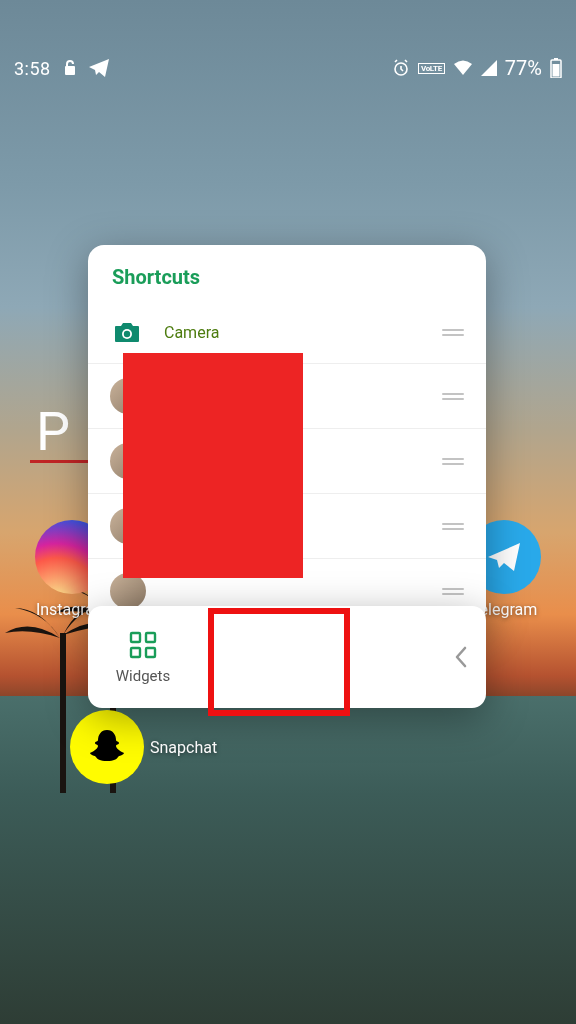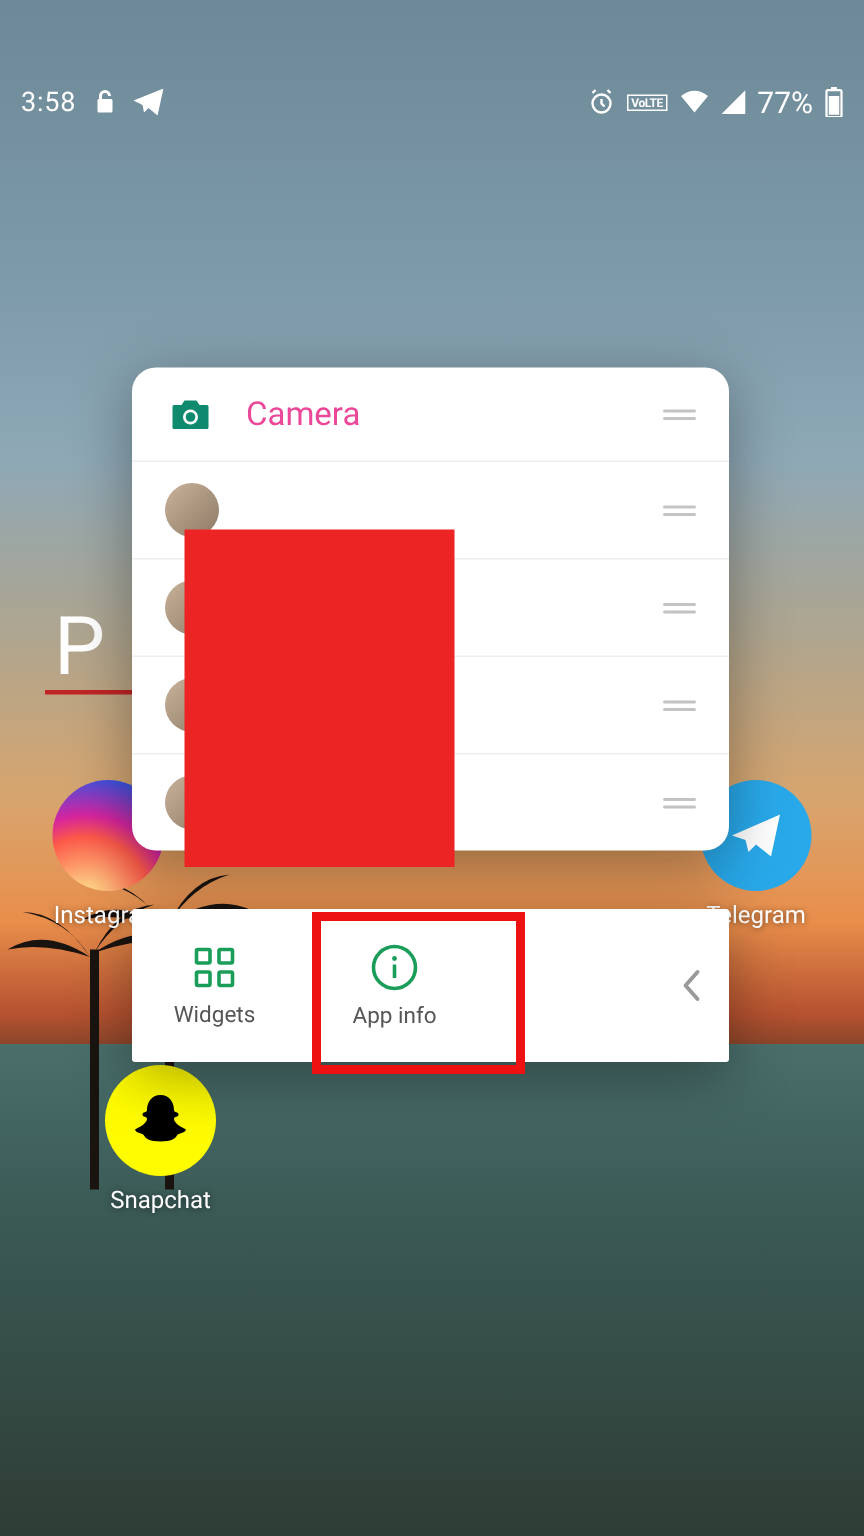--- a/index.html
+++ b/index.html
@@ -43,51 +43,51 @@
   .batt-pct { font-size:20px; }
 
   
   .apps-row { position:absolute; top:520px; left:0; right:0; display:flex; justify-content:space-around; z-index:3; }
   .app { display:flex; flex-direction:column; align-items:center; gap:6px; }
   .app-icon { width:74px; height:74px; border-radius:50%; background:#fff; display:flex; align-items:center; justify-content:center; }
   .app-icon.ig { background: radial-gradient(circle at 30% 110%, #fdf497 0%, #fd5949 45%, #d6249f 60%, #285AEB 90%); }
   .app-icon.tg { background:#29a9ea; }
   .app-label { color:#fff; font-size:16px; text-shadow:0 1px 4px rgba(0,0,0,.5);}
 
-  .app2 { position:absolute; top:710px; left:70px; display:flex; flex-direction:column; align-items:center; gap:6px; z-index:3; }
+  .app2 { position:absolute; top:710px; left:70px; display:flex; align-items:center; gap:6px; z-index:3; }
   .app-icon.sc { background:#fffc00; }
 
   
   .bigP { position:absolute; left:36px; top:400px; color:#fff; font-size:54px; font-weight:400; z-index:3;}
   .redline { position:absolute; left:30px; top:460px; width:80px; height:3px; background:#c02525; z-index:3;}
 
   
   .sheet {
     position:absolute; left:88px; top:245px; width:398px; border-radius:16px;
     background:#fff; z-index:40; box-shadow:0 10px 40px rgba(0,0,0,.35);
     overflow:hidden;
   }
   .sheet-title { color:#1a9d59; font-weight:700; font-size:20px; padding:20px 24px 12px; }
   .shortcut-row { display:flex; align-items:center; padding:14px 22px; position:relative; }
   .shortcut-row + .shortcut-row { border-top:1px solid #eee; }
   .sc-icon { width:34px; height:34px; flex:0 0 34px; display:flex; align-items:center; justify-content:center; }
-  .sc-label { font-size:22px; color:#ec4899; margin-left:20px; flex:1; }
+  .sc-label { font-size:16px; color:#4d7c0f; margin-left:20px; flex:1; }
   .drag-handle { width:22px; display:flex; flex-direction:column; gap:3px; opacity:.35; }
   .drag-handle span { height:2px; background:#555; border-radius:2px; }
 
   
   .redaction {
     position:absolute; left:123px; top:353px; width:180px; height:225px;
     background:#ed2424; z-index:45;
   }
 
   
   .action-bar {
     position:absolute; left:88px; top:606px; width:398px; height:102px;
-    background:#fff; border-radius:2px; z-index:44;
+    background:#fff; border-radius:14px; z-index:44;
     display:flex; align-items:center; box-shadow:0 10px 40px rgba(0,0,0,.35);
   }
   .action { flex:0 0 110px; display:flex; flex-direction:column; align-items:center; gap:6px; }
   .action-label { font-size:15px; color:#555; }
   .action-spacer { flex:1; }
   .chev { width:50px; display:flex; align-items:center; justify-content:center; color:#888; font-size:22px;}
 
   
   .red-frame {
     position:absolute; left:208px; top:608px; width:142px; height:108px;
@@ -172,20 +172,21 @@
 <div class="app2">
   <div class="app-icon sc">
     <svg width="50" height="50" viewBox="0 0 50 50">
         <path fill="#000" d="M25 8c6 0 9 5 9 10 0 2 3 1 3 3s-3 1-3 3c0 3 6 6 8 7-1 3-5 2-6 4s-4 4-11 4-10-2-11-4-5-1-6-4c2-1 8-4 8-7 0-2-3-1-3-3s3-1 3-3c0-5 3-10 9-10z"></path>
       </svg>
   </div>
   <span class="app-label">Snapchat</span>
 </div>
 
 <div class="sheet">
+  <div class="sheet-title">Shortcuts</div>
 
   <div class="shortcut-row">
     <span class="sc-icon">
       <svg width="28" height="24" viewBox="0 0 28 24" fill="#0f8a6e">
           <path d="M3 6h5l2-3h8l2 3h5a1 1 0 0 1 1 1v14a1 1 0 0 1-1 1H3a1 1 0 0 1-1-1V7a1 1 0 0 1 1-1z"></path>
           <circle cx="14" cy="14" r="5" fill="#fff"></circle>
           <circle cx="14" cy="14" r="3.2" fill="#0f8a6e"></circle>
         </svg>
     </span>
     <span class="sc-label">Camera</span>
@@ -234,28 +235,20 @@
 <div class="action-bar">
   <div class="action">
     <svg width="32" height="32" viewBox="0 0 32 32" fill="none" stroke="#1a9d59" stroke-width="2.4">
       <rect x="4" y="4" width="9" height="9" rx="1"></rect>
         <rect x="19" y="4" width="9" height="9" rx="1"></rect>
       <rect x="4" y="19" width="9" height="9" rx="1"></rect>
         <rect x="19" y="19" width="9" height="9" rx="1"></rect>
     </svg>
     <span class="action-label">Widgets</span>
   </div>
-  <div class="action" style="flex:0 0 130px">
-    <svg width="34" height="34" viewBox="0 0 34 34" fill="none" stroke="#1a9d59" stroke-width="2.4">
-      <circle cx="17" cy="17" r="14"></circle>
-        <circle cx="17" cy="11" r="1.6" fill="#1a9d59" stroke="none"></circle>
-        <line x1="17" y1="15" x2="17" y2="24"></line>
-    </svg>
-    <span class="action-label">App info</span>
-  </div>
   <div class="action-spacer"></div>
   <div class="chev">
     <svg width="14" height="22" viewBox="0 0 14 22" fill="none" stroke="#999" stroke-width="2.6" stroke-linecap="round" stroke-linejoin="round">
         <path d="M11 2 L3 11 L11 20"></path>
       </svg>
   </div>
 </div>
 
 <div class="red-frame"></div>
 

